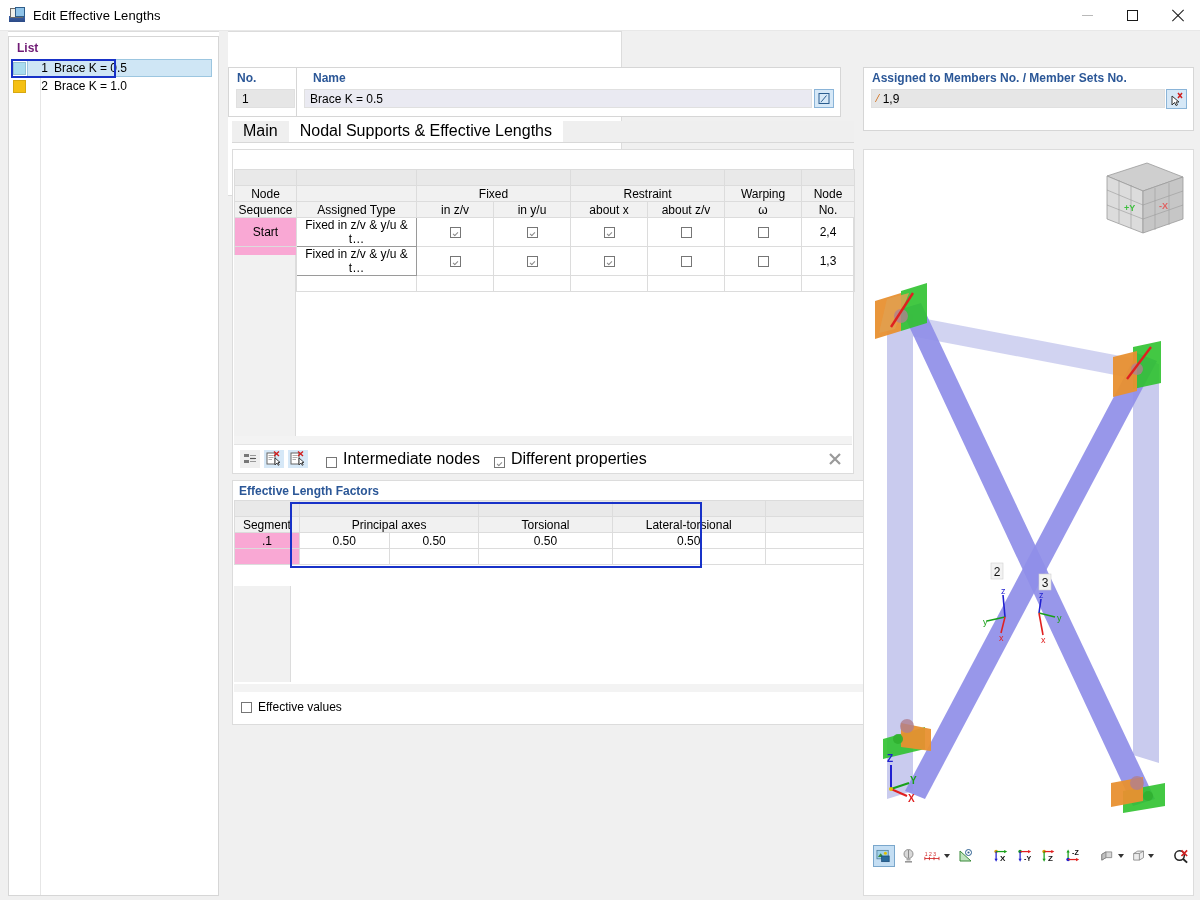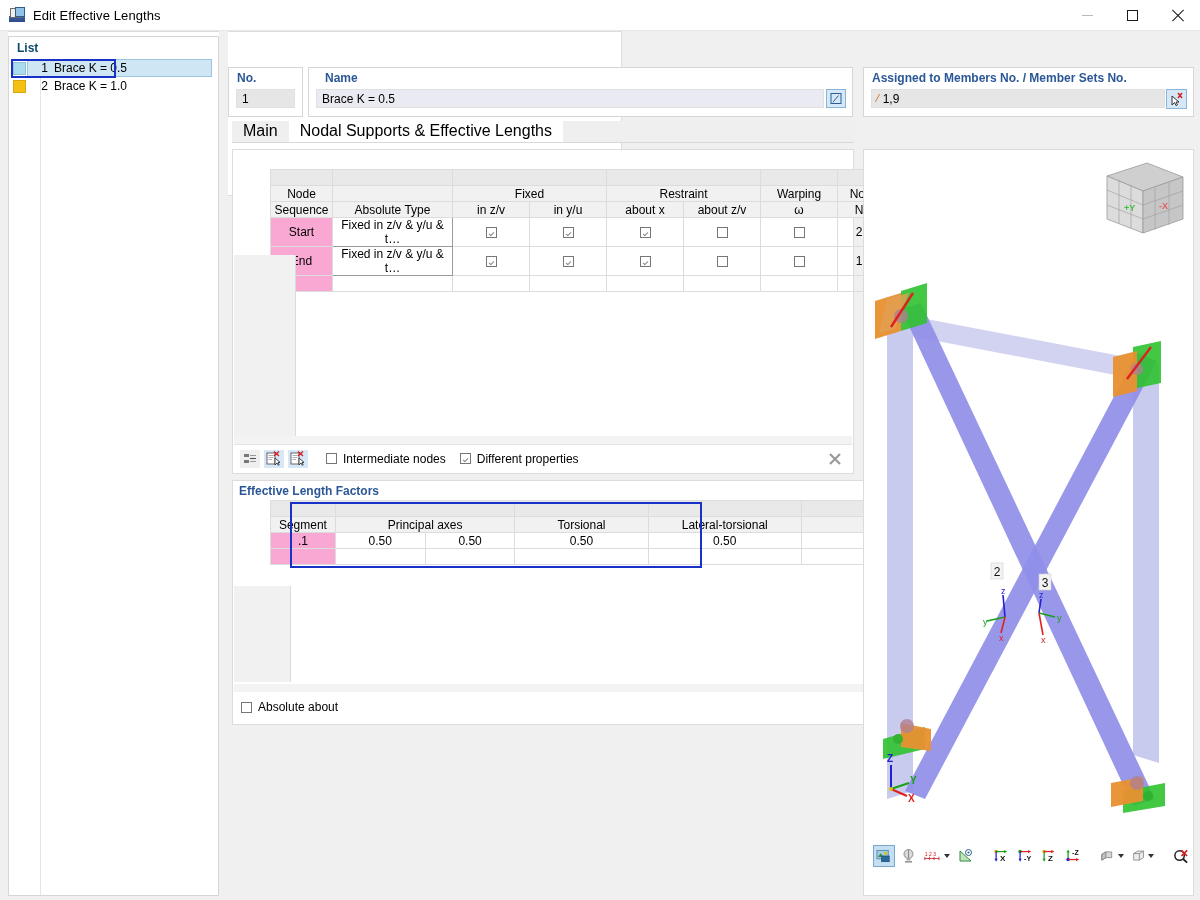--- a/index.html
+++ b/index.html
@@ -58,21 +58,21 @@
     position: absolute; left: 0; top: 31px; width: 1200px; height: 869px;
     background: #f0f0f0;
   }
 
   
   .leftpanel {
     position: absolute; left: 8px; top: 5px; width: 211px; height: 860px;
     background: #ffffff; border: 1px solid #d6d6d6;
   }
   .panel-caption {
-    font-size: 12px; font-weight: bold; color: #0c4a6e;
+    font-size: 12px; font-weight: bold; color: #701a75;
     padding: 4px 0 0 8px;
   }
   .list-area {
     position: absolute; left: 0; top: 22px; right: 0; bottom: 0;
     background: #ffffff;
   }
   .list-gutter {
     position: absolute; left: 0; top: 0; width: 32px; bottom: 0;
     border-right: 1px solid #e6e6e6;
   }
@@ -109,22 +109,22 @@
     padding: 3px 0 0 8px;
   }
   .field-input {
     position: absolute; left: 7px; right: 7px; top: 21px; height: 19px;
     background: #e6e6e6; border: 1px solid #e0e0e0;
     display: flex; align-items: center; padding-left: 5px; font-size: 12px;
   }
   .field-input.lav { background: #eaeaf2; }
 
   #no-box   { left: 228px; top: 36px; width: 75px;  height: 50px; }
-  #name-box { left: 308px; top: 36px; width: 545px; height: 50px; padding-left: 8px; }
-  #asg-box  { left: 863px; top: 36px; width: 331px; height: 50px; }
+  #name-box { left: 296px; top: 36px; width: 545px; height: 50px; padding-left: 8px; }
+  #asg-box  { left: 863px; top: 36px; width: 331px; height: 64px; }
 
   #name-box .field-input { right: 28px; }
   .name-edit-btn {
     position: absolute; right: 6px; top: 21px; width: 20px; height: 19px;
     background: #d6e8f7; border: 1px solid #8ab4d8;
     display: flex; align-items: center; justify-content: center;
   }
   #asg-box .field-input { right: 28px; }
   .asg-pick-btn {
     position: absolute; right: 6px; top: 21px; width: 21px; height: 20px;
@@ -152,21 +152,21 @@
   }
   #ns-section { left: 232px; top: 118px; width: 622px; height: 325px; }
   #elf-section { left: 232px; top: 449px; width: 710px; height: 245px; }
   #blank-section { left: 232px; top: 700px; width: 622px; height: 165px; background:#fff; border:1px solid #dcdcdc;}
   .section-title {
     font-size: 12px; font-weight: bold; color: #2b5797;
     padding: 3px 0 0 6px;
   }
 
   
-  table.grid { border-collapse: collapse; width: 100%; table-layout: fixed; font-size: 12px; margin-left: 36px; }
+  table.grid { border-collapse: collapse; width: 100%; table-layout: fixed; font-size: 12px; }
   table.grid td, table.grid th {
     border: 1px solid #dcdcdc; padding: 0; font-weight: normal;
     height: 16px; vertical-align: middle; text-align: center;
   }
   .hdr { background: #f1f1f1; }
   .hdr-top { background: #e9e9e9; height: 8px; }
   .cell-right { text-align: right; padding-right: 4px; }
   .cell-left { text-align: left; padding-left: 4px; }
   .rowhdr { background: #f9a8d4; }
 
@@ -193,21 +193,21 @@
     display: flex; align-items: center; padding: 0 6px;
     background: #ffffff;
   }
   .tb-btn {
     width: 20px; height: 18px; margin-right: 4px;
     display: flex; align-items: center; justify-content: center;
     position: relative;
   }
   .tb-btn.lit { background: #d6e8f7; }
   .tb-btn.grey { background: #efefef; }
-  .cb-item { display: flex; align-items: center; margin-left: 14px; font-size: 12px; }
+  .cb-item { display: flex; align-items: flex-end; margin-left: 14px; font-size: 16px; }
   .cb-item .chk { margin-right: 6px; }
   .ns-x {
     position: absolute; right: 8px; top: 5px; width: 18px; height: 18px;
     display: flex; align-items: center; justify-content: center;
     color: #9a9a9a; font-size: 17px; line-height: 1;
   }
   .ns-divider {
     position: absolute; left: 1px; right: 1px; bottom: 29px; height: 8px; background: #f3f3f3;
   }
 
@@ -355,21 +355,21 @@
         <tr>
           <td class="hdr">Node</td>
           <td class="hdr"></td>
           <td class="hdr" colspan="2">Fixed</td>
           <td class="hdr" colspan="2">Restraint</td>
           <td class="hdr">Warping</td>
           <td class="hdr">Node</td>
         </tr>
         <tr>
           <td class="hdr">Sequence</td>
-          <td class="hdr">Absolute Type</td>
+          <td class="hdr">Assigned Type</td>
           <td class="hdr">in z/v</td>
           <td class="hdr">in y/u</td>
           <td class="hdr">about x</td>
           <td class="hdr">about z/v</td>
           <td class="hdr">ω</td>
           <td class="hdr">No.</td>
         </tr>
 
         <tr>
           <td class="rowhdr">Start</td>
@@ -497,21 +497,21 @@
               <td></td>
         </tr>
       </tbody>
         </table>
     </div>
     <div style="position:absolute; left:1px; top:105px; width:57px; bottom:42px; background:#f1f1f1; border-right:1px solid #dcdcdc;"></div>
 
     <div class="elf-grey"></div>
     <label class="abs-row">
       <span class="chk"></span>
-      <span>Absolute about</span>
+      <span>Effective values</span>
     </label>
   </div>
   <div class="elf-outline"></div>
 
   <div id="blank-section"></div>
 
   <div id="view-panel">
     <div id="view-canvas">
       <svg width="329" height="672" viewBox="0 0 329 672">
 

